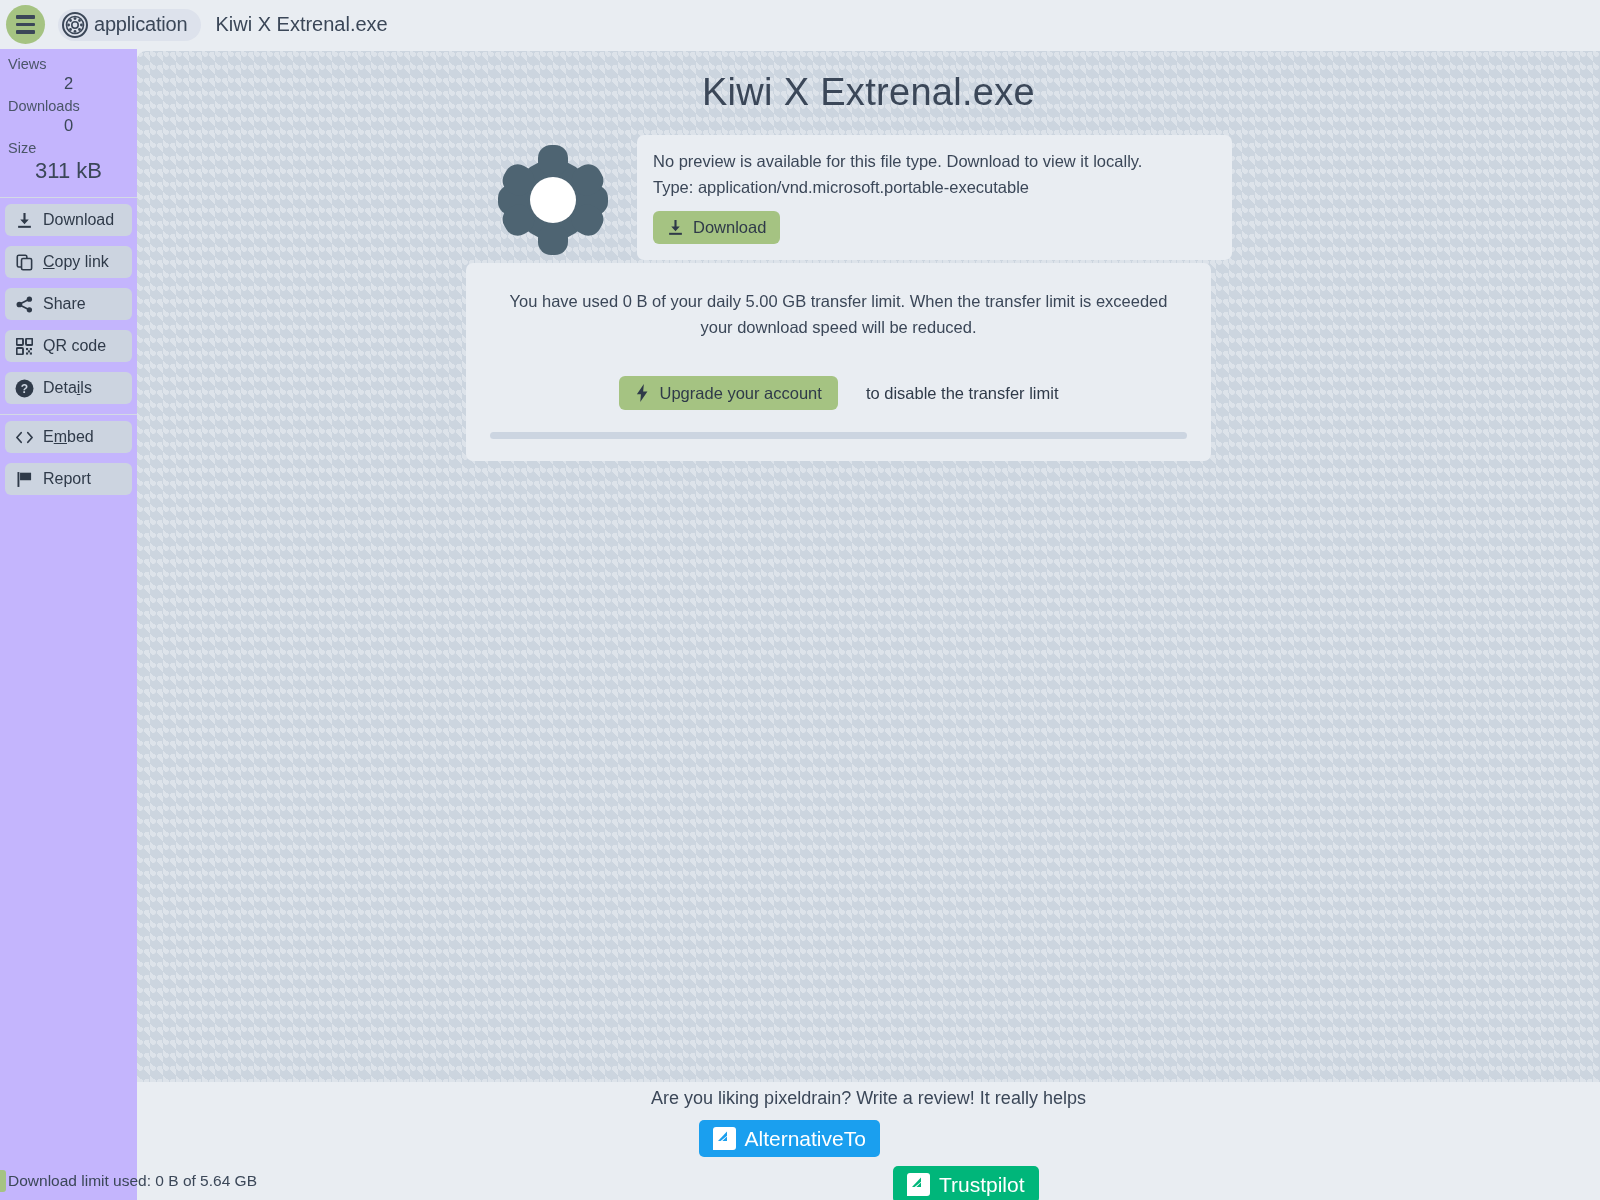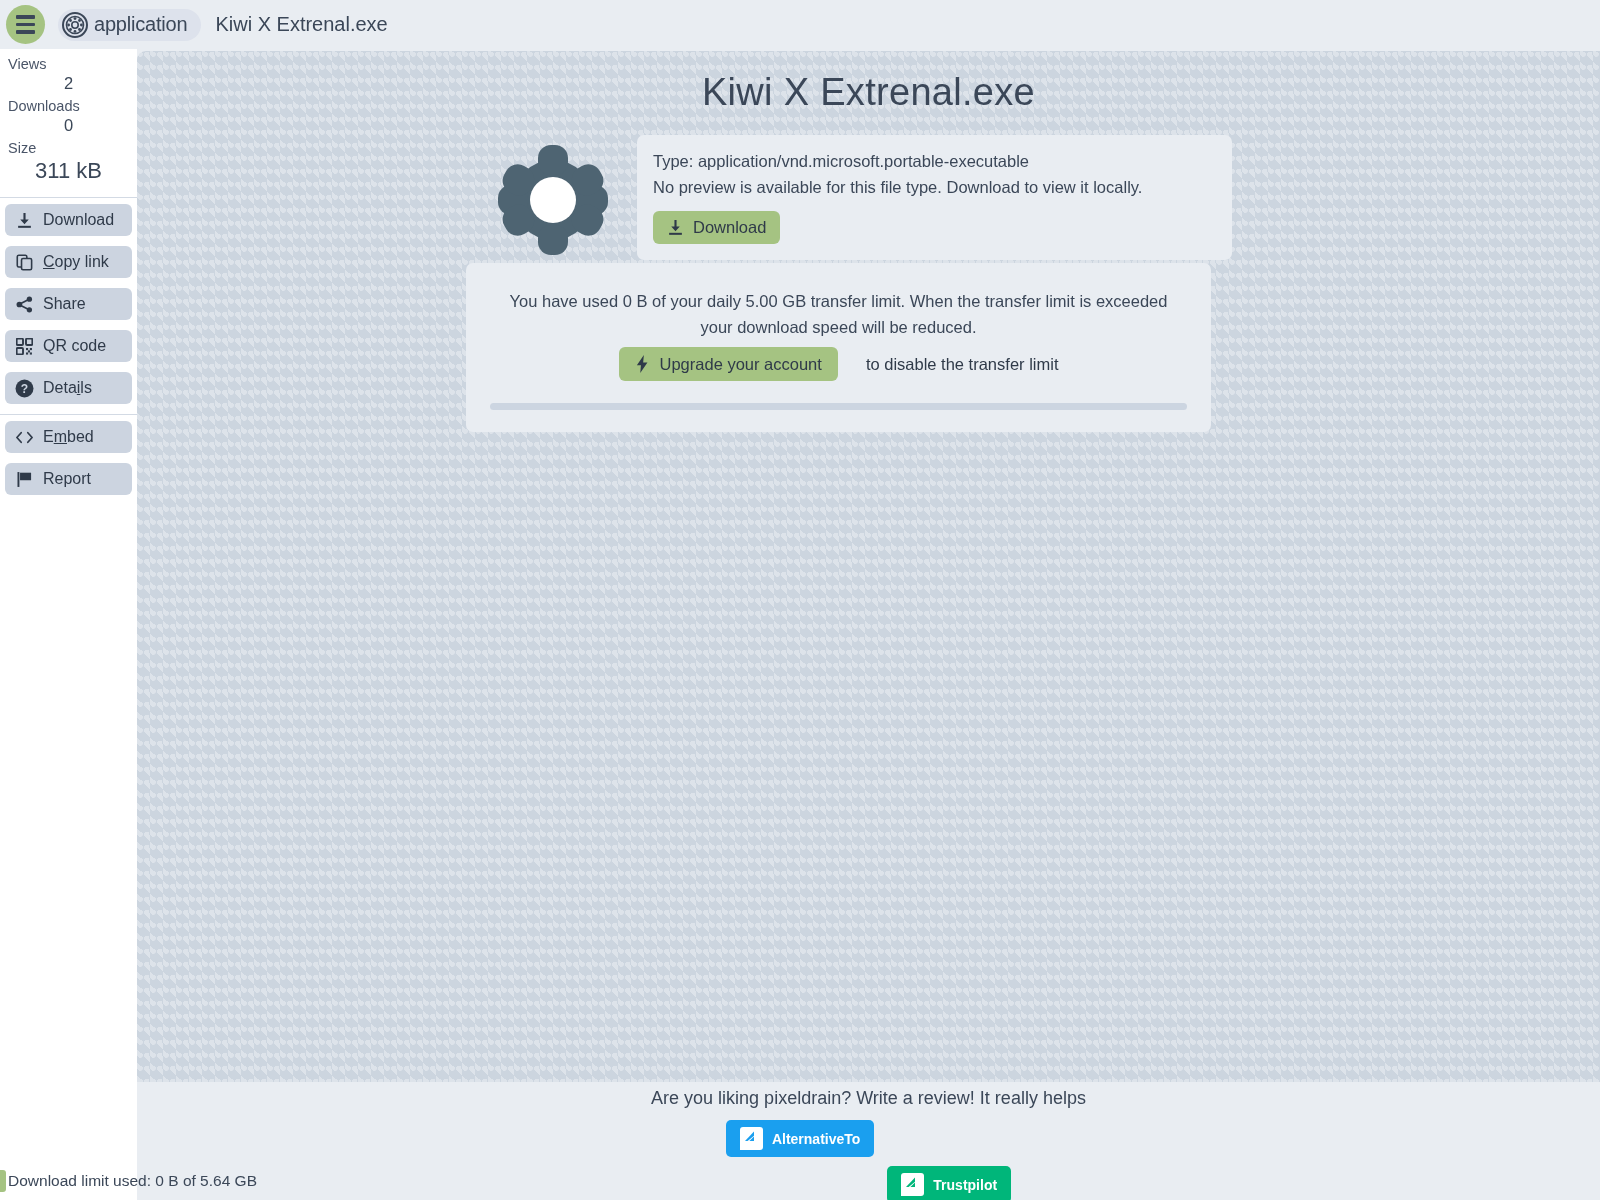--- a/index.html
+++ b/index.html
@@ -76,21 +76,21 @@
     white-space: nowrap;
   }
 
   
   #sidebar {
     position: absolute;
     left: 0;
     top: 49px;
     width: 137px;
     bottom: 0;
-    background: #ffffff;
+    background: #c4b5fd;
     padding: 0;
     z-index: 10;
   }
 
   .stats {
     padding: 6px 8px 10px 8px;
   }
   .stat-label {
     font-size: 14.5px;
     color: #4a5568;
@@ -244,21 +244,21 @@
     line-height: 1.55;
     color: #3b4758;
     text-align: center;
     padding: 0 8px;
   }
   #upgrade-row {
     display: flex;
     align-items: center;
     justify-content: center;
     gap: 28px;
-    margin-top: 7px;
+    margin-top: 36px;
   }
   #upgrade-btn {
     display: inline-flex;
     align-items: center;
     gap: 10px;
     height: 34px;
     padding: 0 16px;
     background: #a5c382;
     border: none;
     border-radius: 6px;
@@ -303,22 +303,22 @@
   }
   .review-btn {
     display: inline-flex;
     align-items: center;
     gap: 9px;
     height: 37px;
     padding: 0 14px;
     border: none;
     border-radius: 5px;
     font-family: "Liberation Sans", sans-serif;
-    font-size: 14px;
-    font-weight: bold;
+    font-size: 21px;
+    font-weight: normal;
     color: #ffffff;
     cursor: pointer;
   }
   #alternativeto-btn { background: #1a9fef; }
   #trustpilot-btn { background: #00b67a; margin-top: 46px; }
 
   .rb-icon {
     width: 23px; height: 23px;
     background: #ffffff;
     border-radius: 3px 3px 3px 0;
@@ -525,22 +525,22 @@
             <g transform="rotate(-60 60 60)">
               <rect x="45" y="5" width="30" height="30" rx="13"></rect>
               <rect x="45" y="85" width="30" height="30" rx="13"></rect>
             </g>
           </g>
           <circle cx="60" cy="60" r="23" fill="#ffffff"></circle>
         </svg>
       </div>
 
       <div id="fileinfo">
+        <div class="fi-line">No preview is available for this file type. Download to view it locally.</div>
         <div class="fi-line">Type: application/vnd.microsoft.portable-executable</div>
-        <div class="fi-line">No preview is available for this file type. Download to view it locally.</div>
 
         <button class="green-btn">
           <span>
             <svg width="17" height="17" viewBox="0 0 16 16" fill="#2f3a49">
               <path d="M7 1h2v6h3l-4 4.5L4 7h3z"></path>
                 <rect x="2" y="13" width="12" height="1.9"></rect>
             </svg>
           </span>
           <span>Download</span>
         </button>

